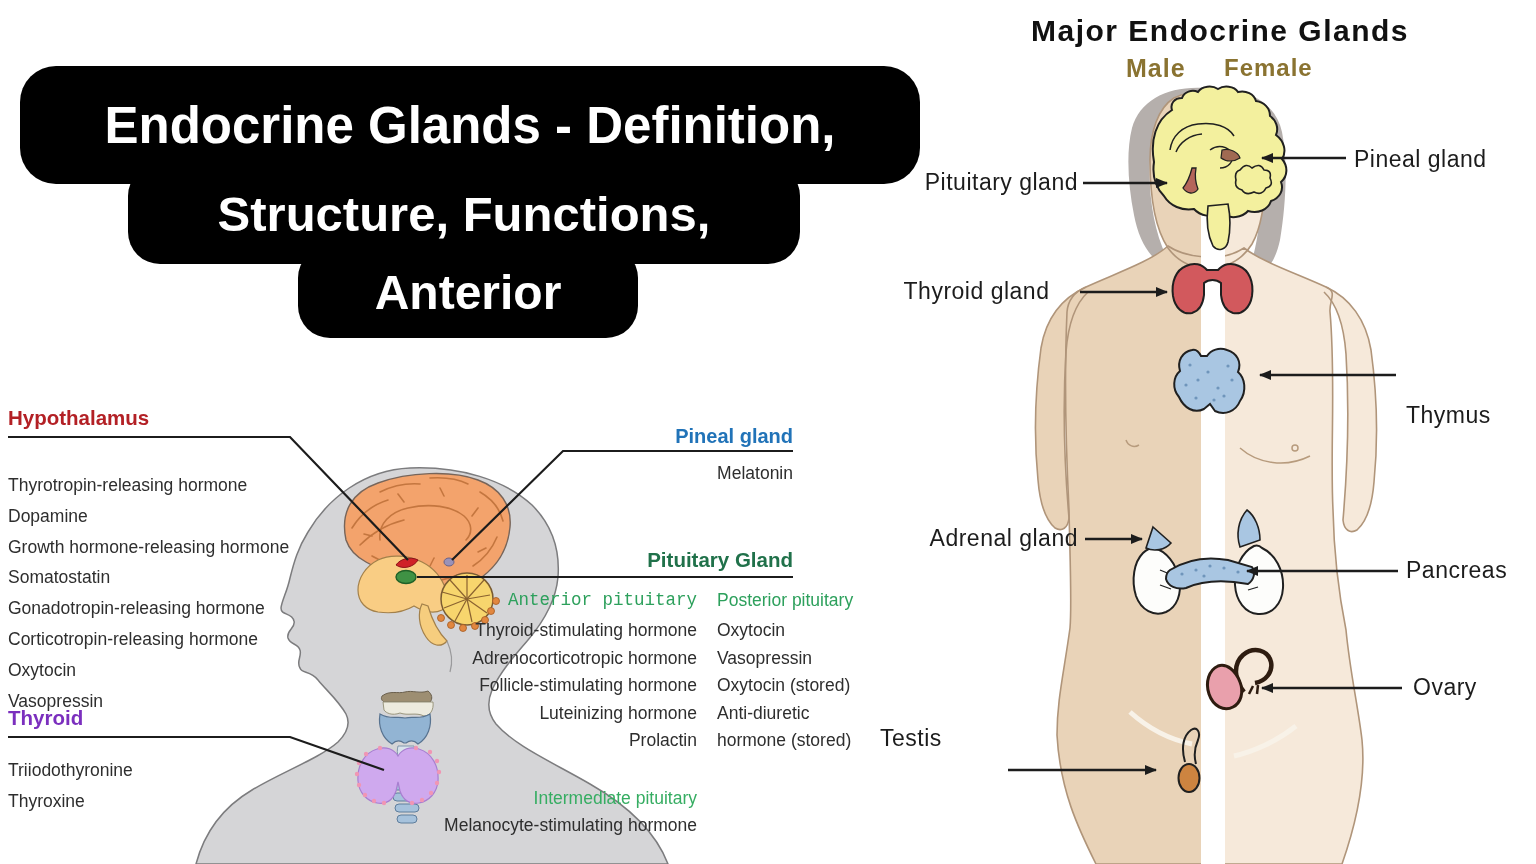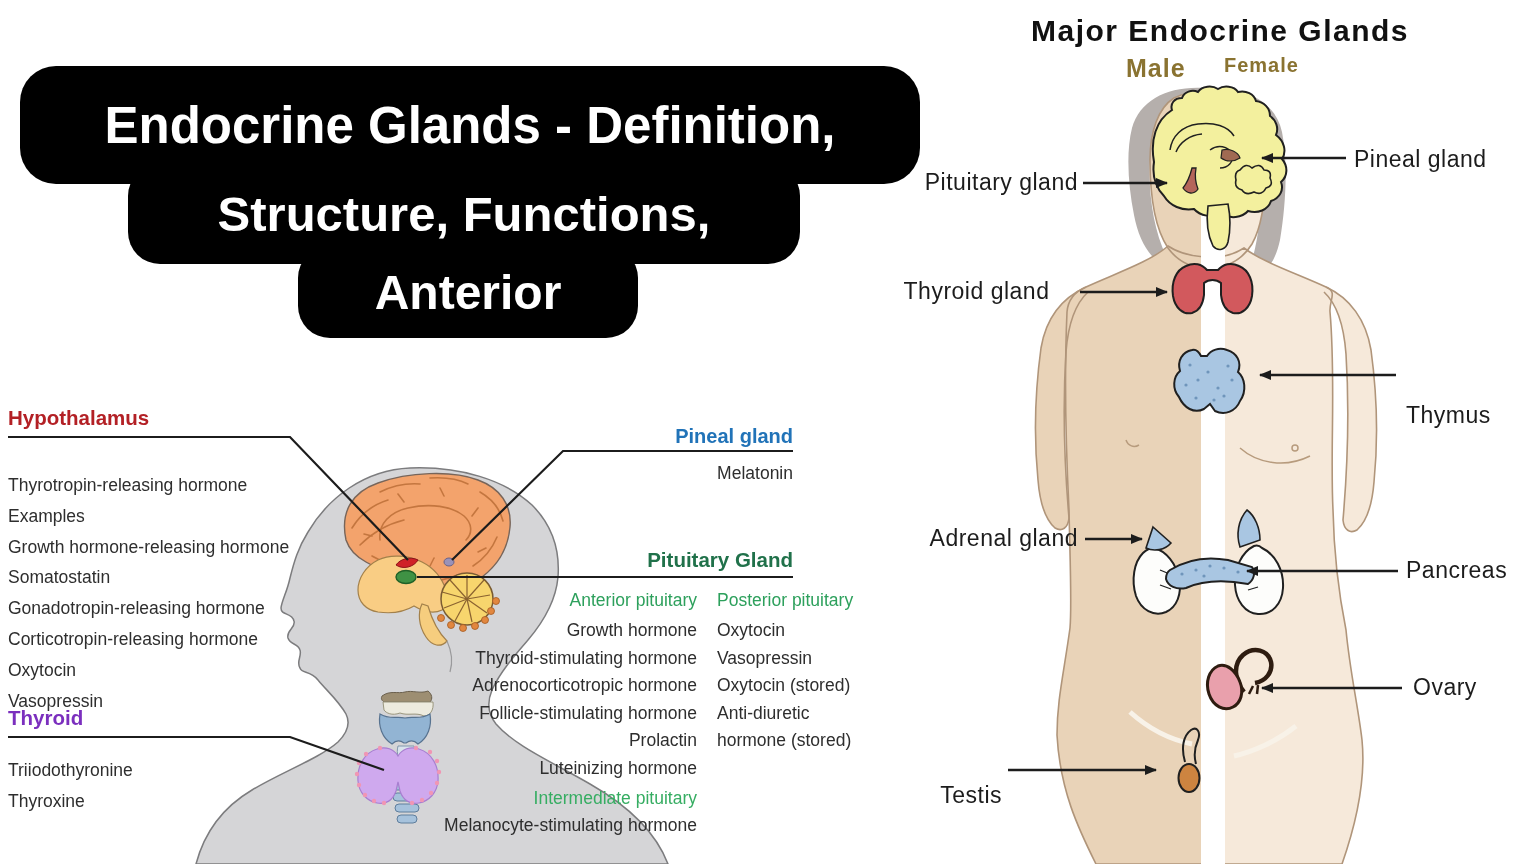--- a/index.html
+++ b/index.html
@@ -17,36 +17,36 @@
   .glandhead{position:absolute;font-weight:600;font-size:20.5px;}
   #hypo-label{left:8px;top:406px;color:#b32025;}
   #thyroid-label{left:8px;top:706px;color:#7b2fbe;}
   #pineal-label{left:593px;width:200px;top:425px;text-align:right;color:#2173b8;font-size:20px;}
   #pituitary-label{left:560px;width:233px;top:548px;text-align:right;color:#20714a;}
   .rows{position:absolute;font-size:17.5px;color:#2e2e2e;}
   #hypo-list{left:8px;top:446px;line-height:30.8px;margin-top:24px;}
   #thyroid-list{left:8px;top:755px;line-height:31px;}
   #melatonin{left:593px;width:200px;top:463px;text-align:right;}
   .subhead{position:absolute;font-size:17.5px;color:#2da05c;}
-  #anterior-head{left:420px;width:277px;top:590px;text-align:right;}
+  #anterior-head{left:420px;width:277px;top:590px;text-align:right;font-family:Liberation Mono, monospace;}
   #posterior-head{left:717px;top:590px;}
   #intermediate-head{left:440px;width:257px;top:788px;text-align:right;color:#36ad62;}
   #anterior-list{left:400px;width:297px;top:617px;text-align:right;line-height:27.6px;}
   #posterior-list{left:717px;width:142px;top:617px;line-height:27.6px;}
   #melanocyte{left:420px;width:277px;top:815px;text-align:right;}
   
   .bodylbl{position:absolute;font-size:23px;color:#1c1c1c;letter-spacing:0.5px;}
   #body-title{left:1020px;width:400px;top:14px;text-align:center;font-size:30px;
               font-weight:bold;letter-spacing:1.5px;color:#111;}
   #lbl-male{left:1126px;top:54px;font-size:25px;font-weight:bold;color:#8a7331;letter-spacing:1px;}
-  #lbl-female{left:1224px;top:54px;font-size:20px;font-weight:bold;color:#8a7331;letter-spacing:1px;}
+  #lbl-female{left:1224px;top:54px;font-size:24px;font-weight:bold;color:#8a7331;letter-spacing:1px;}
   #lbl-pituitary{left:880px;width:198px;top:169px;text-align:right;}
   #lbl-thyroid{left:880px;width:193px;top:278px;text-align:center;}
   #lbl-adrenal{left:880px;width:198px;top:525px;text-align:right;}
-  #lbl-testis{left:880px;width:122px;top:782px;text-align:right;}
+  #lbl-testis{left:880px;width:122px;top:725px;}
   #lbl-pineal{left:1354px;top:146px;}
   #lbl-thymus{left:1406px;top:362px;margin-top:40px;}
   #lbl-pancreas{left:1406px;top:557px;}
   #lbl-ovary{left:1413px;top:674px;}
 </style>
 </head>
 <body>
 
 <div class="page">
 
@@ -254,21 +254,21 @@
     </g>
   </svg>
 
   <div class="tbox" id="t1">Endocrine Glands - Definition,</div>
   <div class="tbox" id="t2">Structure, Functions,</div>
   <div class="tbox" id="t3">Anterior</div>
 
   <div class="glandhead" id="hypo-label">Hypothalamus</div>
   <div class="rows" id="hypo-list">
     <div>Thyrotropin-releasing hormone</div>
-    <div>Examples</div>
+    <div>Dopamine</div>
     <div>Growth hormone-releasing hormone</div>
     <div>Somatostatin</div>
     <div>Gonadotropin-releasing hormone</div>
     <div>Corticotropin-releasing hormone</div>
     <div>Oxytocin</div>
     <div>Vasopressin</div>
   </div>
 
   <div class="glandhead" id="thyroid-label">Thyroid</div>
   <div class="rows" id="thyroid-list">
@@ -276,26 +276,25 @@
     <div>Thyroxine</div>
   </div>
 
   <div class="glandhead" id="pineal-label">Pineal gland</div>
   <div class="rows" id="melatonin">Melatonin</div>
 
   <div class="glandhead" id="pituitary-label">Pituitary Gland</div>
   <div class="subhead" id="anterior-head">Anterior pituitary</div>
   <div class="subhead" id="posterior-head">Posterior pituitary</div>
   <div class="rows" id="anterior-list">
-    <div>Growth hormone</div>
     <div>Thyroid-stimulating hormone</div>
     <div>Adrenocorticotropic hormone</div>
     <div>Follicle-stimulating hormone</div>
+    <div>Luteinizing hormone</div>
     <div>Prolactin</div>
-    <div>Luteinizing hormone</div>
   </div>
   <div class="rows" id="posterior-list">
     <div>Oxytocin</div>
     <div>Vasopressin</div>
     <div>Oxytocin (stored)</div>
     <div>Anti-diuretic hormone (stored)</div>
   </div>
   <div class="subhead" id="intermediate-head">Intermediate pituitary</div>
   <div class="rows" id="melanocyte">Melanocyte-stimulating hormone</div>
 

